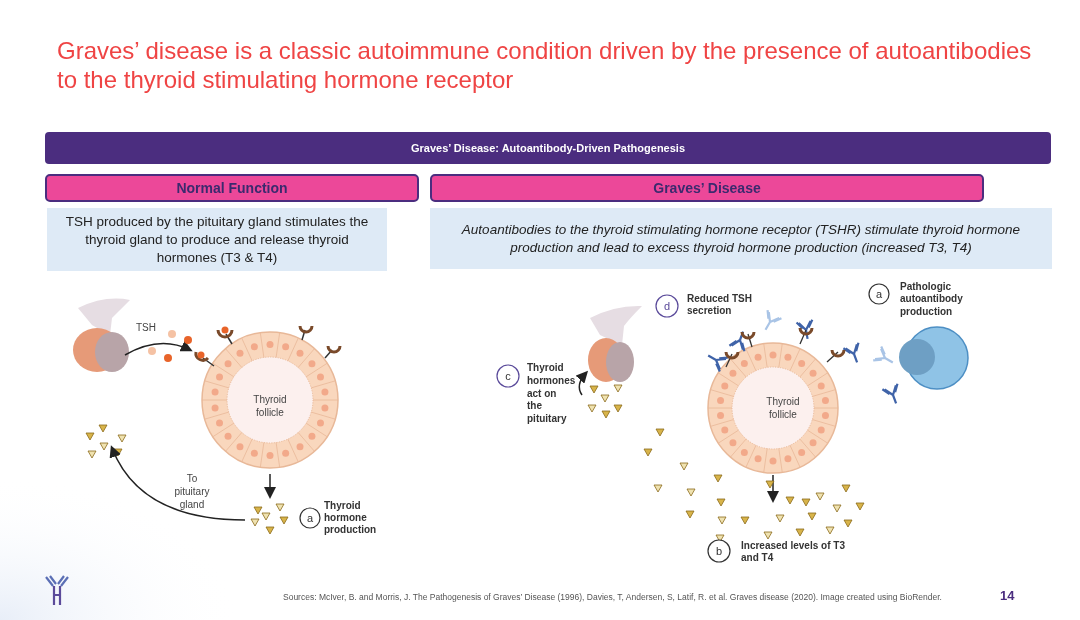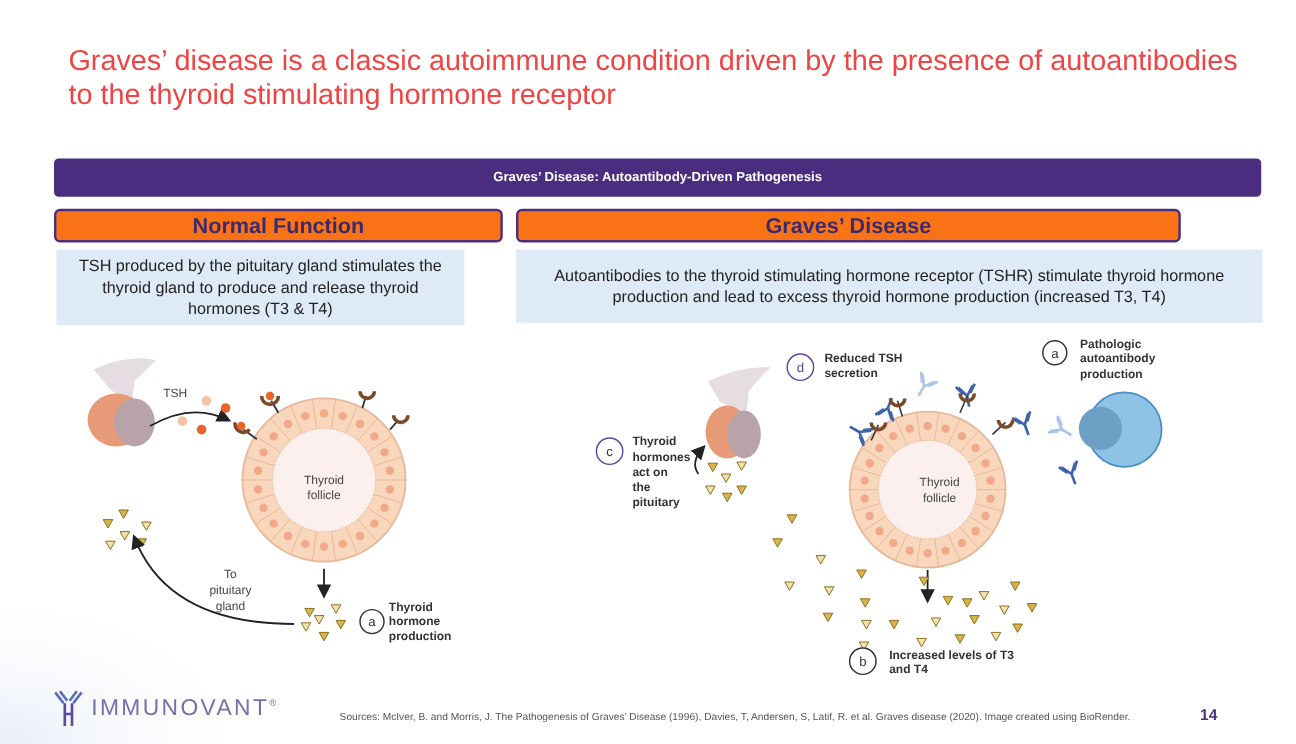--- a/index.html
+++ b/index.html
@@ -1,25 +1,25 @@
 <!DOCTYPE html>
 <html><head>
 <meta charset="utf-8">
 <style>
   * { box-sizing: border-box; margin: 0; padding: 0; }
   html, body { width: 1080px; height: 620px; background: #ffffff; overflow: hidden; }
   body { position: relative; font-family: "Liberation Sans", sans-serif; color: #333; }
   .title { position: absolute; left: 57px; top: 36px; width: 980px; font-size: 24px; line-height: 29px; color: #ef4444; font-weight: normal; }
   .main-bar { position: absolute; left: 45px; top: 132px; width: 1006px; height: 32px; background: #4b2d7f; border-radius: 4px; color: #fff; font-weight: bold; font-size: 11px; display: flex; align-items: center; justify-content: center; }
-  .col-head { position: absolute; top: 174px; height: 28px; border: 2px solid #4b2d7f; border-radius: 5px; background: #f97316; color: #3b2a6e; font-weight: bold; font-size: 18px; display: flex; align-items: center; justify-content: center; }
+  .col-head { position: absolute; top: 174px; height: 28px; border: 2px solid #4b2d7f; border-radius: 5px; background: #ec4899; color: #3b2a6e; font-weight: bold; font-size: 14px; display: flex; align-items: center; justify-content: center; }
   .col-head.left { left: 45px; width: 374px; }
   .col-head.right { left: 430px; width: 554px; }
   .desc { position: absolute; top: 208px; background: #deeaf6; color: #222; font-size: 13.5px; line-height: 18px; text-align: center; display: flex; align-items: center; justify-content: center; padding: 4px 10px; }
   .desc.left { left: 47px; width: 340px; height: 63px; }
-  .desc.right { left: 430px; width: 622px; height: 61px; }
+  .desc.right { left: 430px; width: 622px; height: 61px; font-style: italic; }
   svg.diagram { position: absolute; left: 0; top: 0; }
   .footer-src { position: absolute; left: 283px; top: 592px; font-size: 8.5px; color: #555; text-align: center; }
   .page-num { position: absolute; left: 1000px; top: 588px; font-size: 13px; font-weight: bold; color: #4b2d7f; }
   .logo { position: absolute; left: 44px; top: 575px; display: flex; align-items: center; }
   .logo-text { font-size: 19px; letter-spacing: 2px; color: #7a6fa8; margin-left: 6px; }
   .logo-text sup { font-size: 8px; }
   .lbl { font-family: "Liberation Sans", sans-serif; }
 </style>
 </head>
 <body>
@@ -310,16 +310,15 @@
   <text x="719" y="555" font-size="11" fill="#333" text-anchor="middle" class="lbl">b</text>
   <text x="741" y="549" font-size="10" font-weight="bold" fill="#333" class="lbl">Increased levels of T3</text>
   <text x="741" y="561" font-size="10" font-weight="bold" fill="#333" class="lbl">and T4</text>
 </svg>
 
 <div class="logo">
   <svg width="26" height="32" viewBox="0 0 26 32">
     <path d="M2,2 L9,11 M6,1 L12,9 M24,2 L17,11 M20,1 L14,9" stroke="#5b6fb5" stroke-width="2.2" fill="none"></path>
     <path d="M10,11 L10,30 M16,11 L16,30 M10,20 L16,20" stroke="#5b4a9a" stroke-width="2.2" fill="none"></path>
   </svg>
-  <span class="logo-text"><span>IMMUNOVANT</span><sup>®</sup></span>
 </div>
 <div class="footer-src">Sources: McIver, B. and Morris, J. The Pathogenesis of Graves’ Disease (1996), Davies, T, Andersen, S, Latif, R. et al. Graves disease (2020). Image created using BioRender.</div>
 <div class="page-num">14</div>
 
 </body></html>

